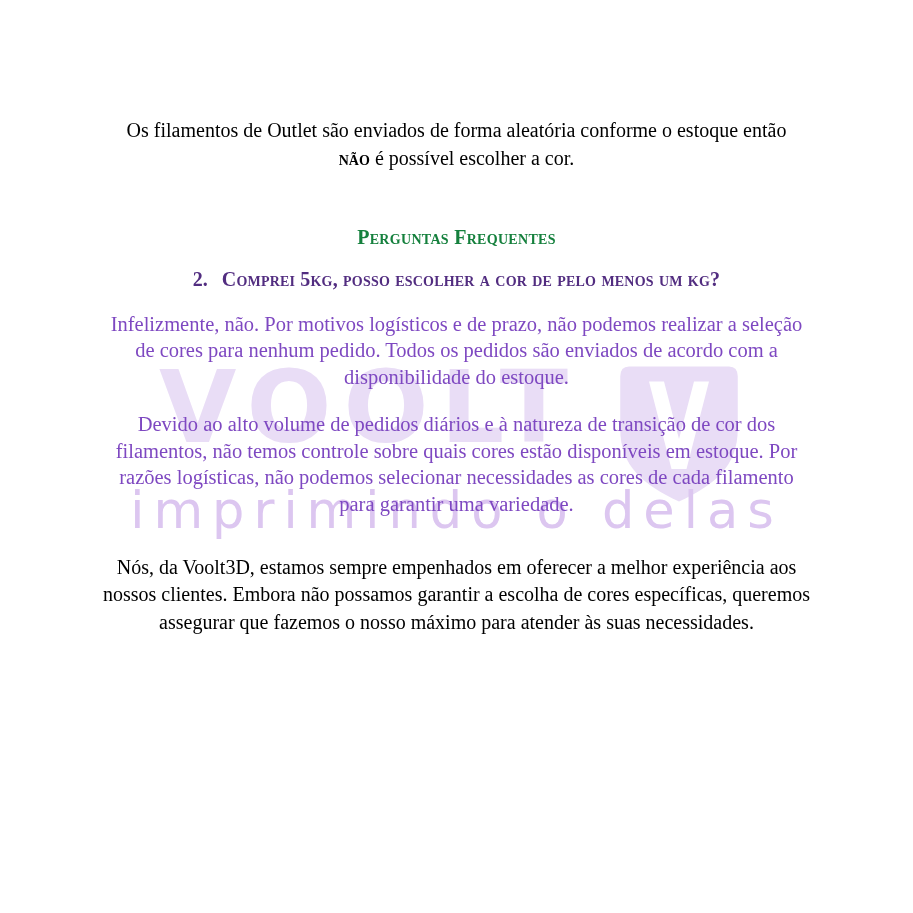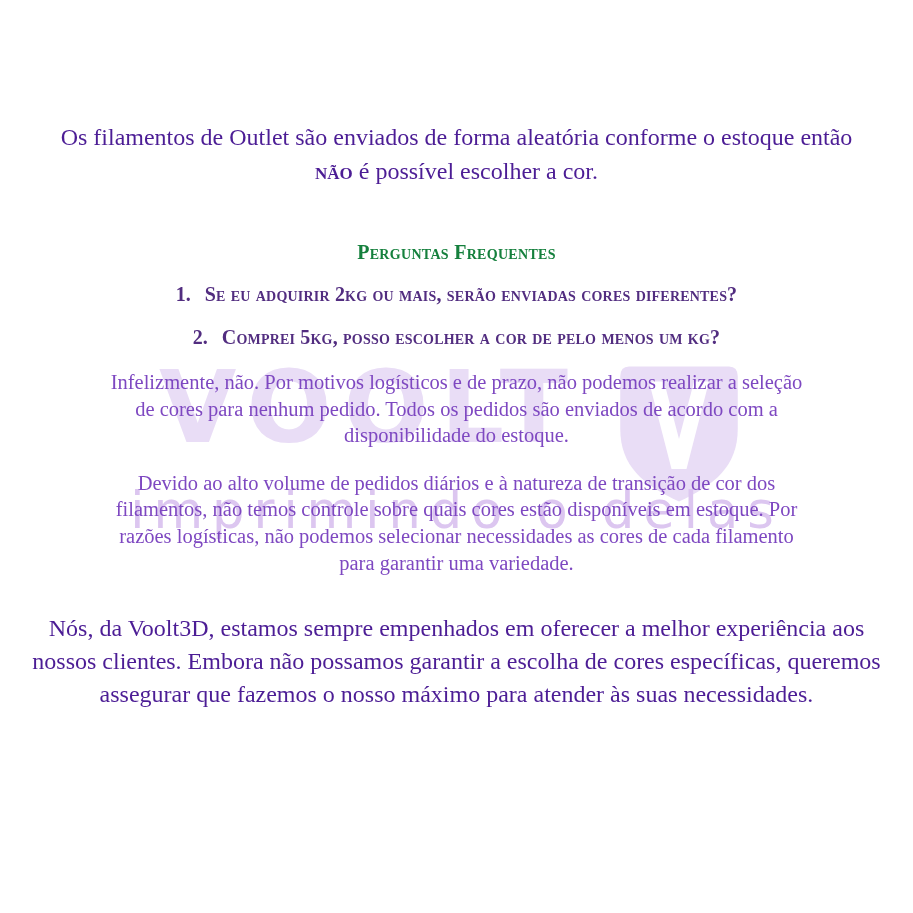--- a/index.html
+++ b/index.html
@@ -51,23 +51,23 @@
     padding-top: 96px;
   }
   .para, .faq-title, .question, .answer {
     width: 860px;
     margin-left: auto;
     margin-right: auto;
     text-align: center;
     white-space: pre-line;
   }
   .para {
-    font-size: 24px;
+    font-size: 20px;
     line-height: 1.42;
-    color: #4c1d95;
+    color: #000000;
   }
   .sc { font-variant: small-caps; }
   .b  { font-weight: bold; margin-top: 46px; }
   .faq-title {
     margin-top: 53px;
     font-size: 20px;
     font-weight: bold;
     font-variant: small-caps;
     color: #15803d;
     letter-spacing: 0.3px;
@@ -107,21 +107,20 @@
   <div class="wm-tagline">imprimindo o delas</div>
 </div>
 
 <div class="content">
 
   <p class="para"><span>Os filamentos de Outlet são enviados de forma aleatória conforme o estoque então
 </span><span class="sc b">não</span><span> é possível escolher a cor.</span></p>
 
   <h2 class="faq-title">Perguntas Frequentes</h2>
 
-  <h3 class="question"><span class="qnum">1.</span><span class="qtext">Se eu adquirir 2kg ou mais, serão enviadas cores diferentes?</span></h3>
 
   <h3 class="question"><span class="qnum">2.</span><span class="qtext">Comprei 5kg, posso escolher a cor de pelo menos um kg?</span></h3>
   <p class="answer"><span>Infelizmente, não. Por motivos logísticos e de prazo, não podemos realizar a seleção
 de cores para nenhum pedido. Todos os pedidos são enviados de acordo com a
 disponibilidade do estoque.</span></p>
 
   <p class="answer"><span>Devido ao alto volume de pedidos diários e à natureza de transição de cor dos
 filamentos, não temos controle sobre quais cores estão disponíveis em estoque. Por
 razões logísticas, não podemos selecionar necessidades as cores de cada filamento
 para garantir uma variedade.</span></p>

